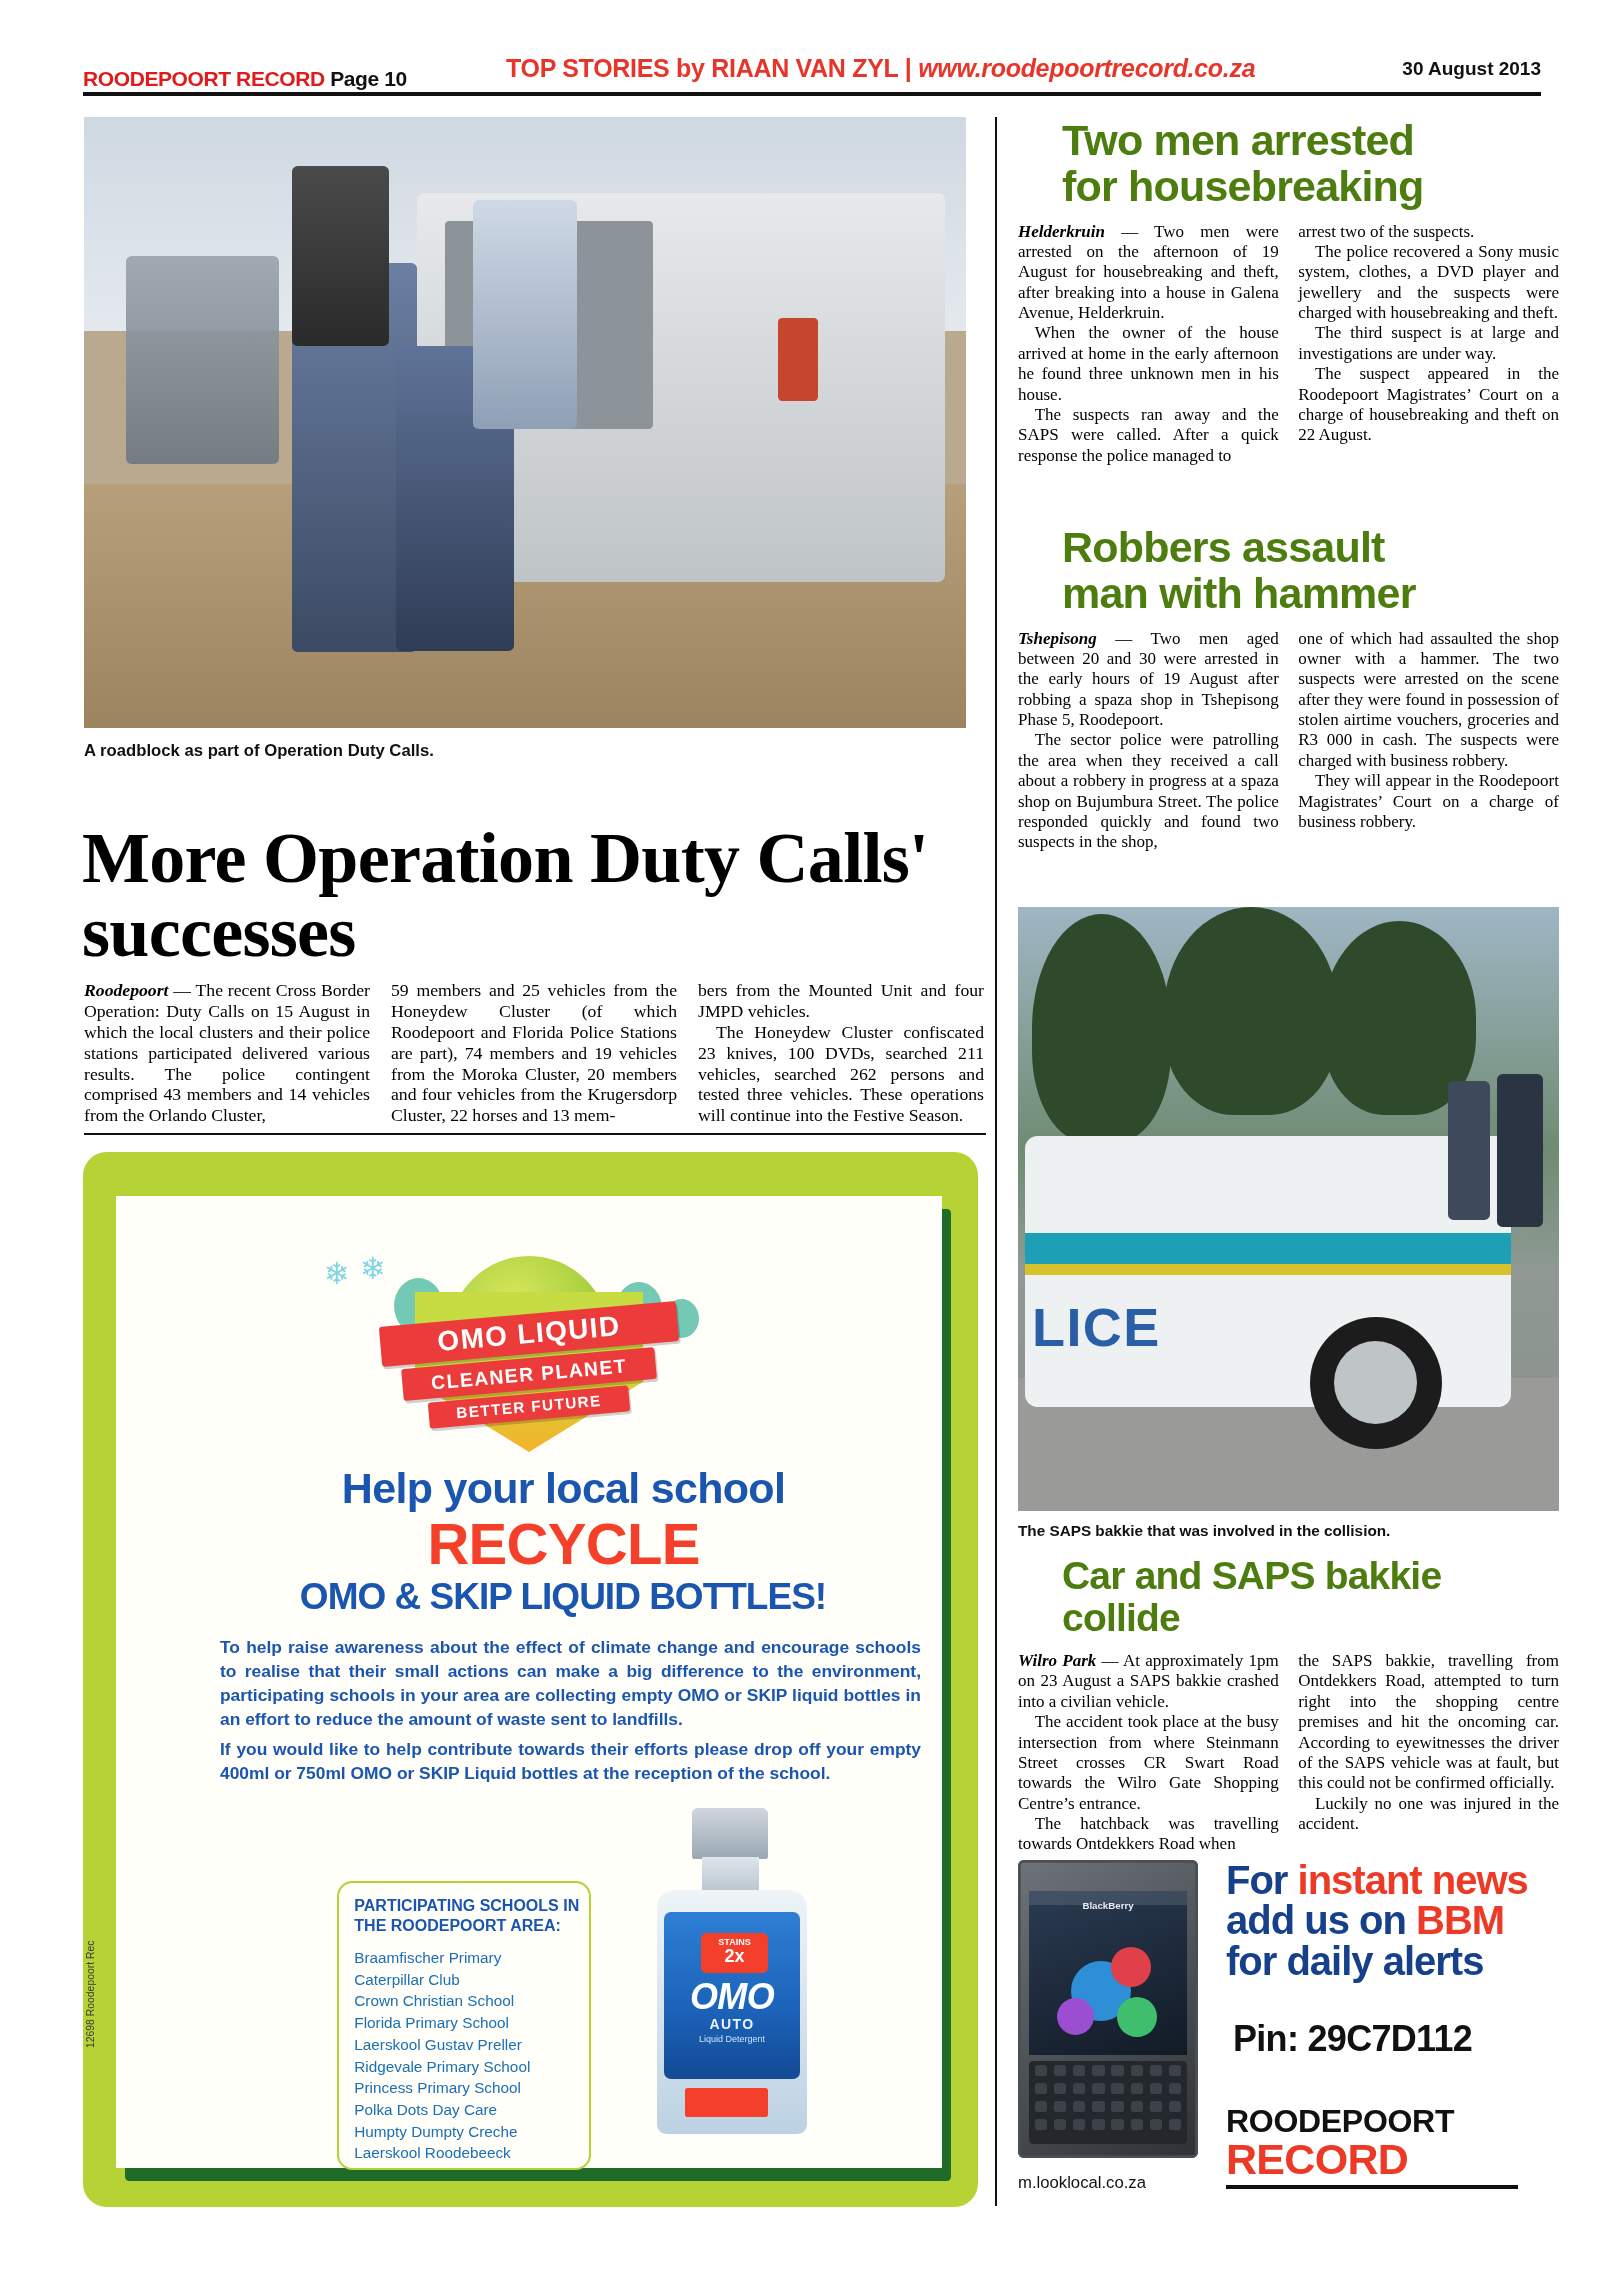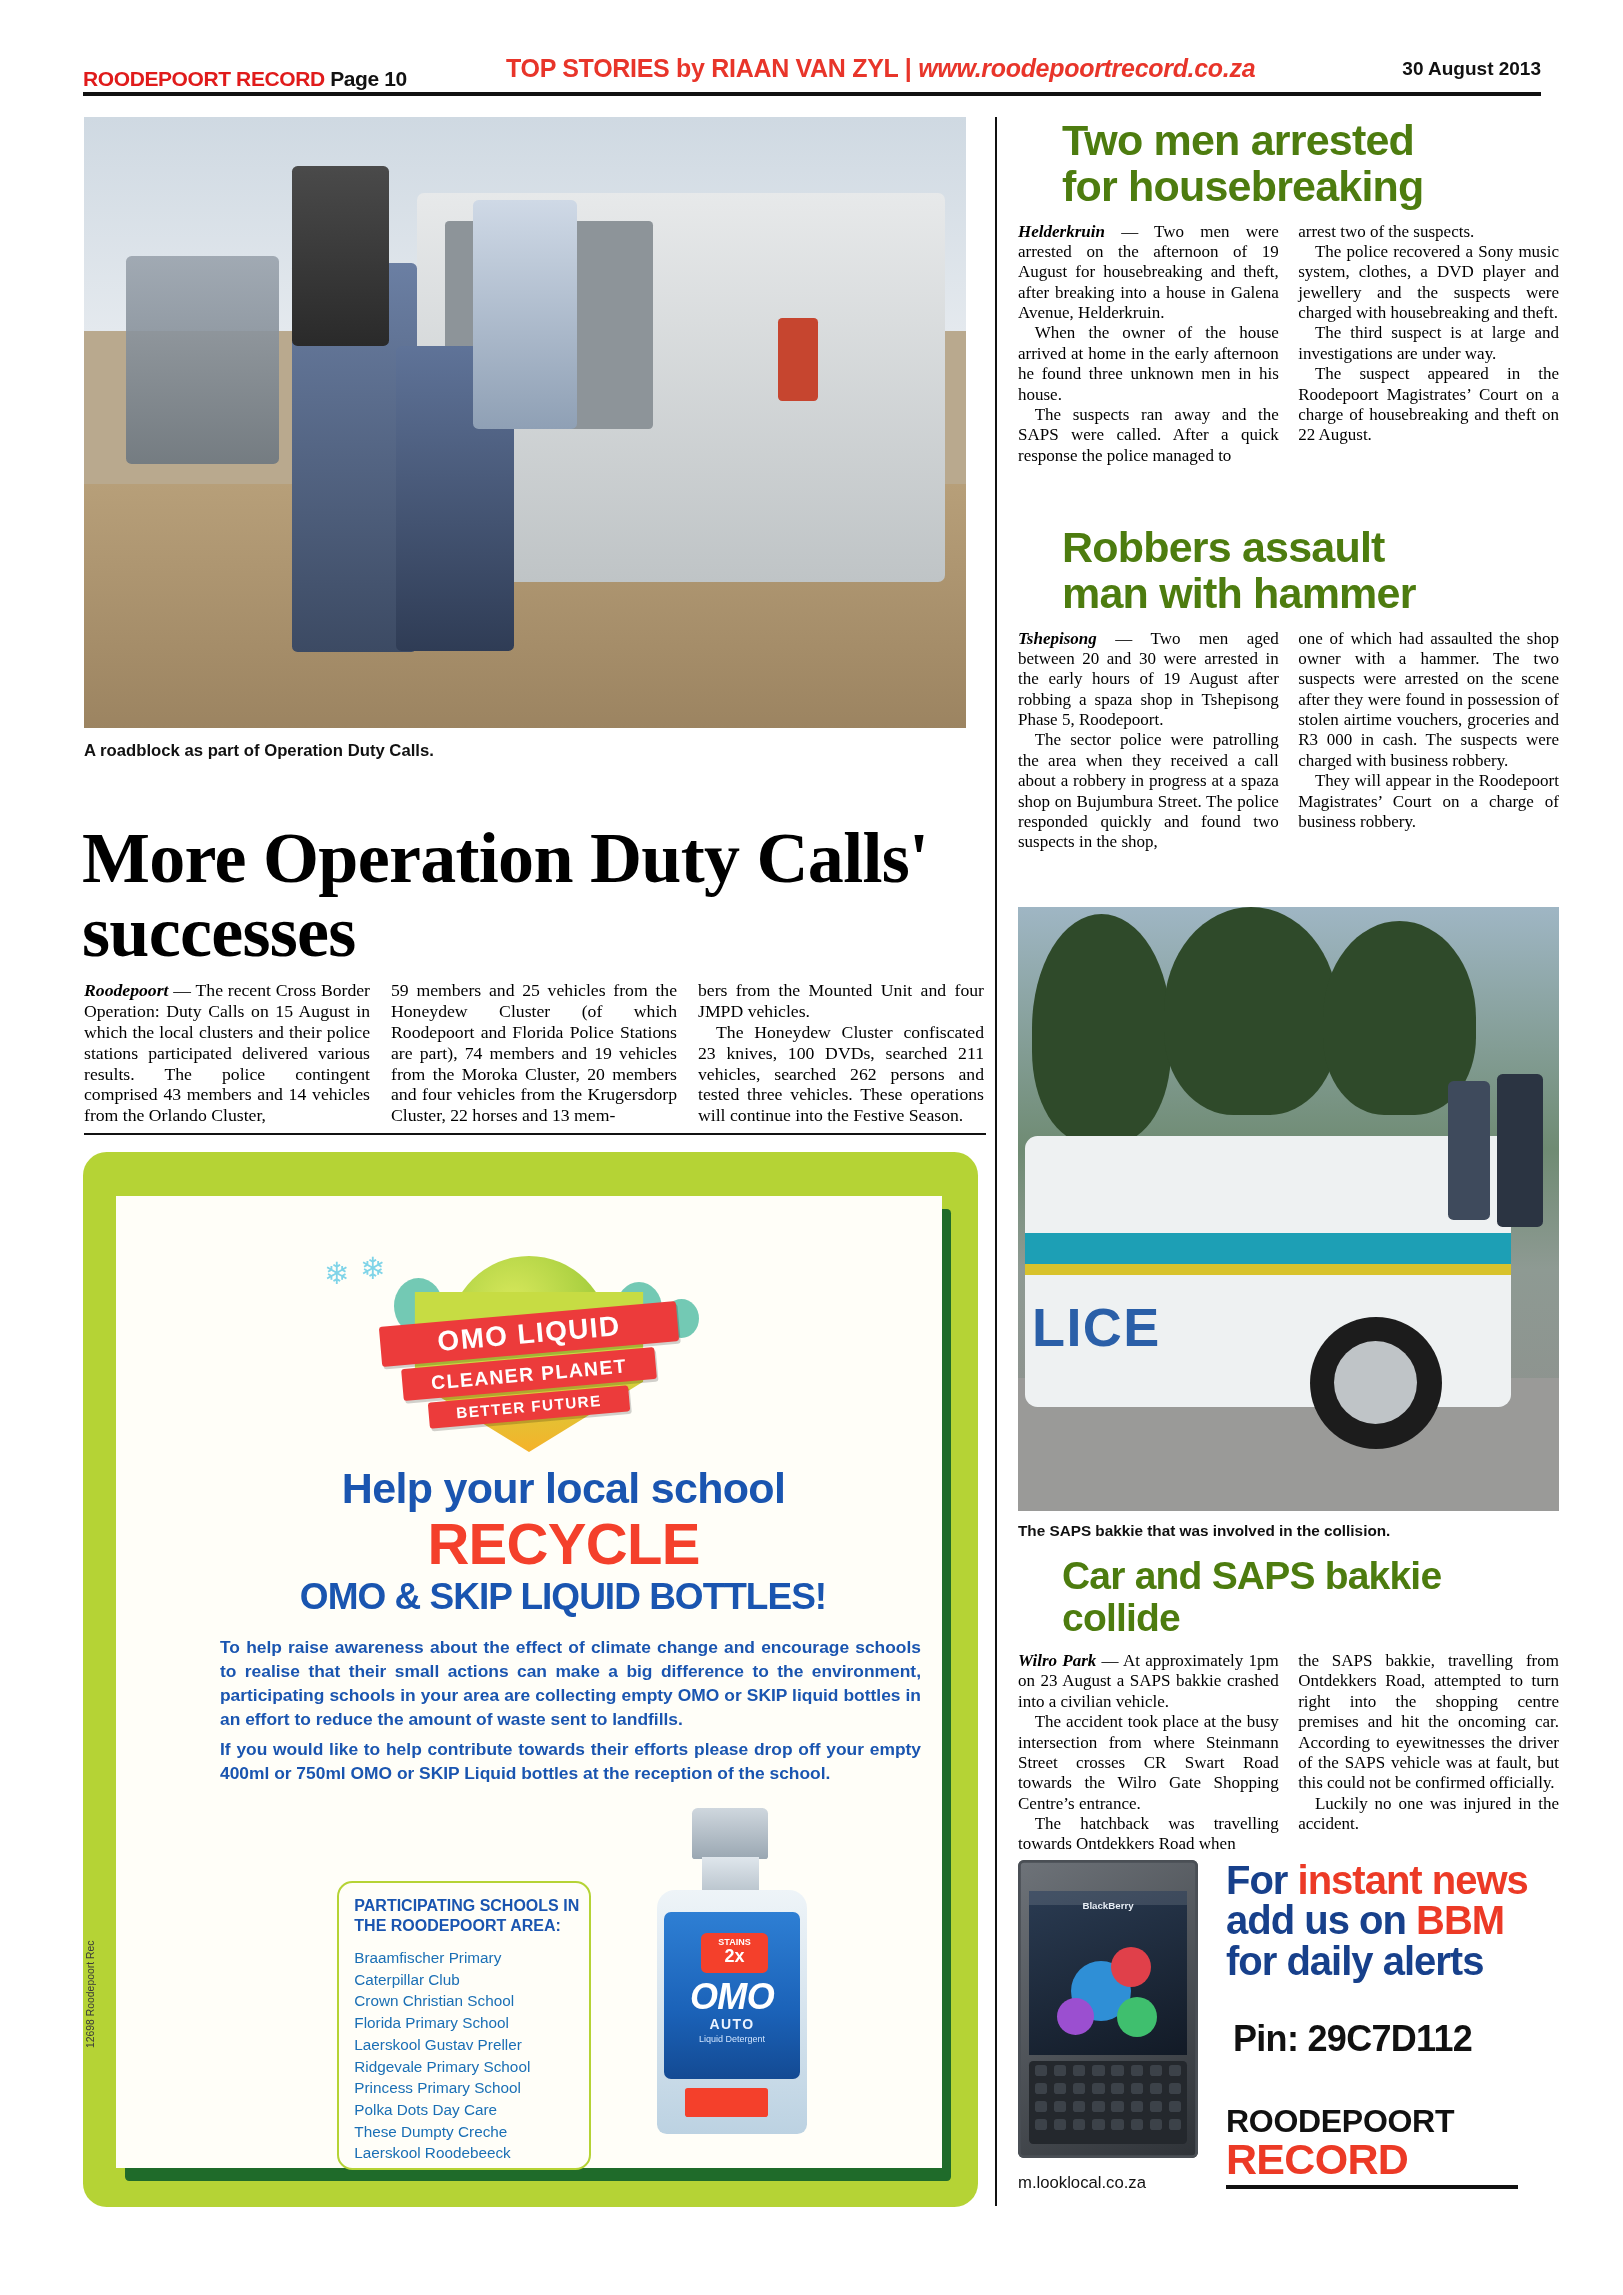--- a/index.html
+++ b/index.html
@@ -344,21 +344,21 @@
     <div class="schools-title">PARTICIPATING SCHOOLS IN THE ROODEPOORT AREA:</div>
     <div class="schools-list">
       <div>Braamfischer Primary</div>
       <div>Caterpillar Club</div>
       <div>Crown Christian School</div>
       <div>Florida Primary School</div>
       <div>Laerskool Gustav Preller</div>
       <div>Ridgevale Primary School</div>
       <div>Princess Primary School</div>
       <div>Polka Dots Day Care</div>
-      <div>These Dumpty Creche</div>
+      <div>Humpty Dumpty Creche</div>
       <div>Laerskool Roodebeeck</div>
     </div>
   </div>
 
   <div class="bottle">
     <div class="bottle-cap"></div>
     <div class="bottle-neck"></div>
     <div class="bottle-body"></div>
     <div class="bottle-label">
       <div class="bottle-badge">

